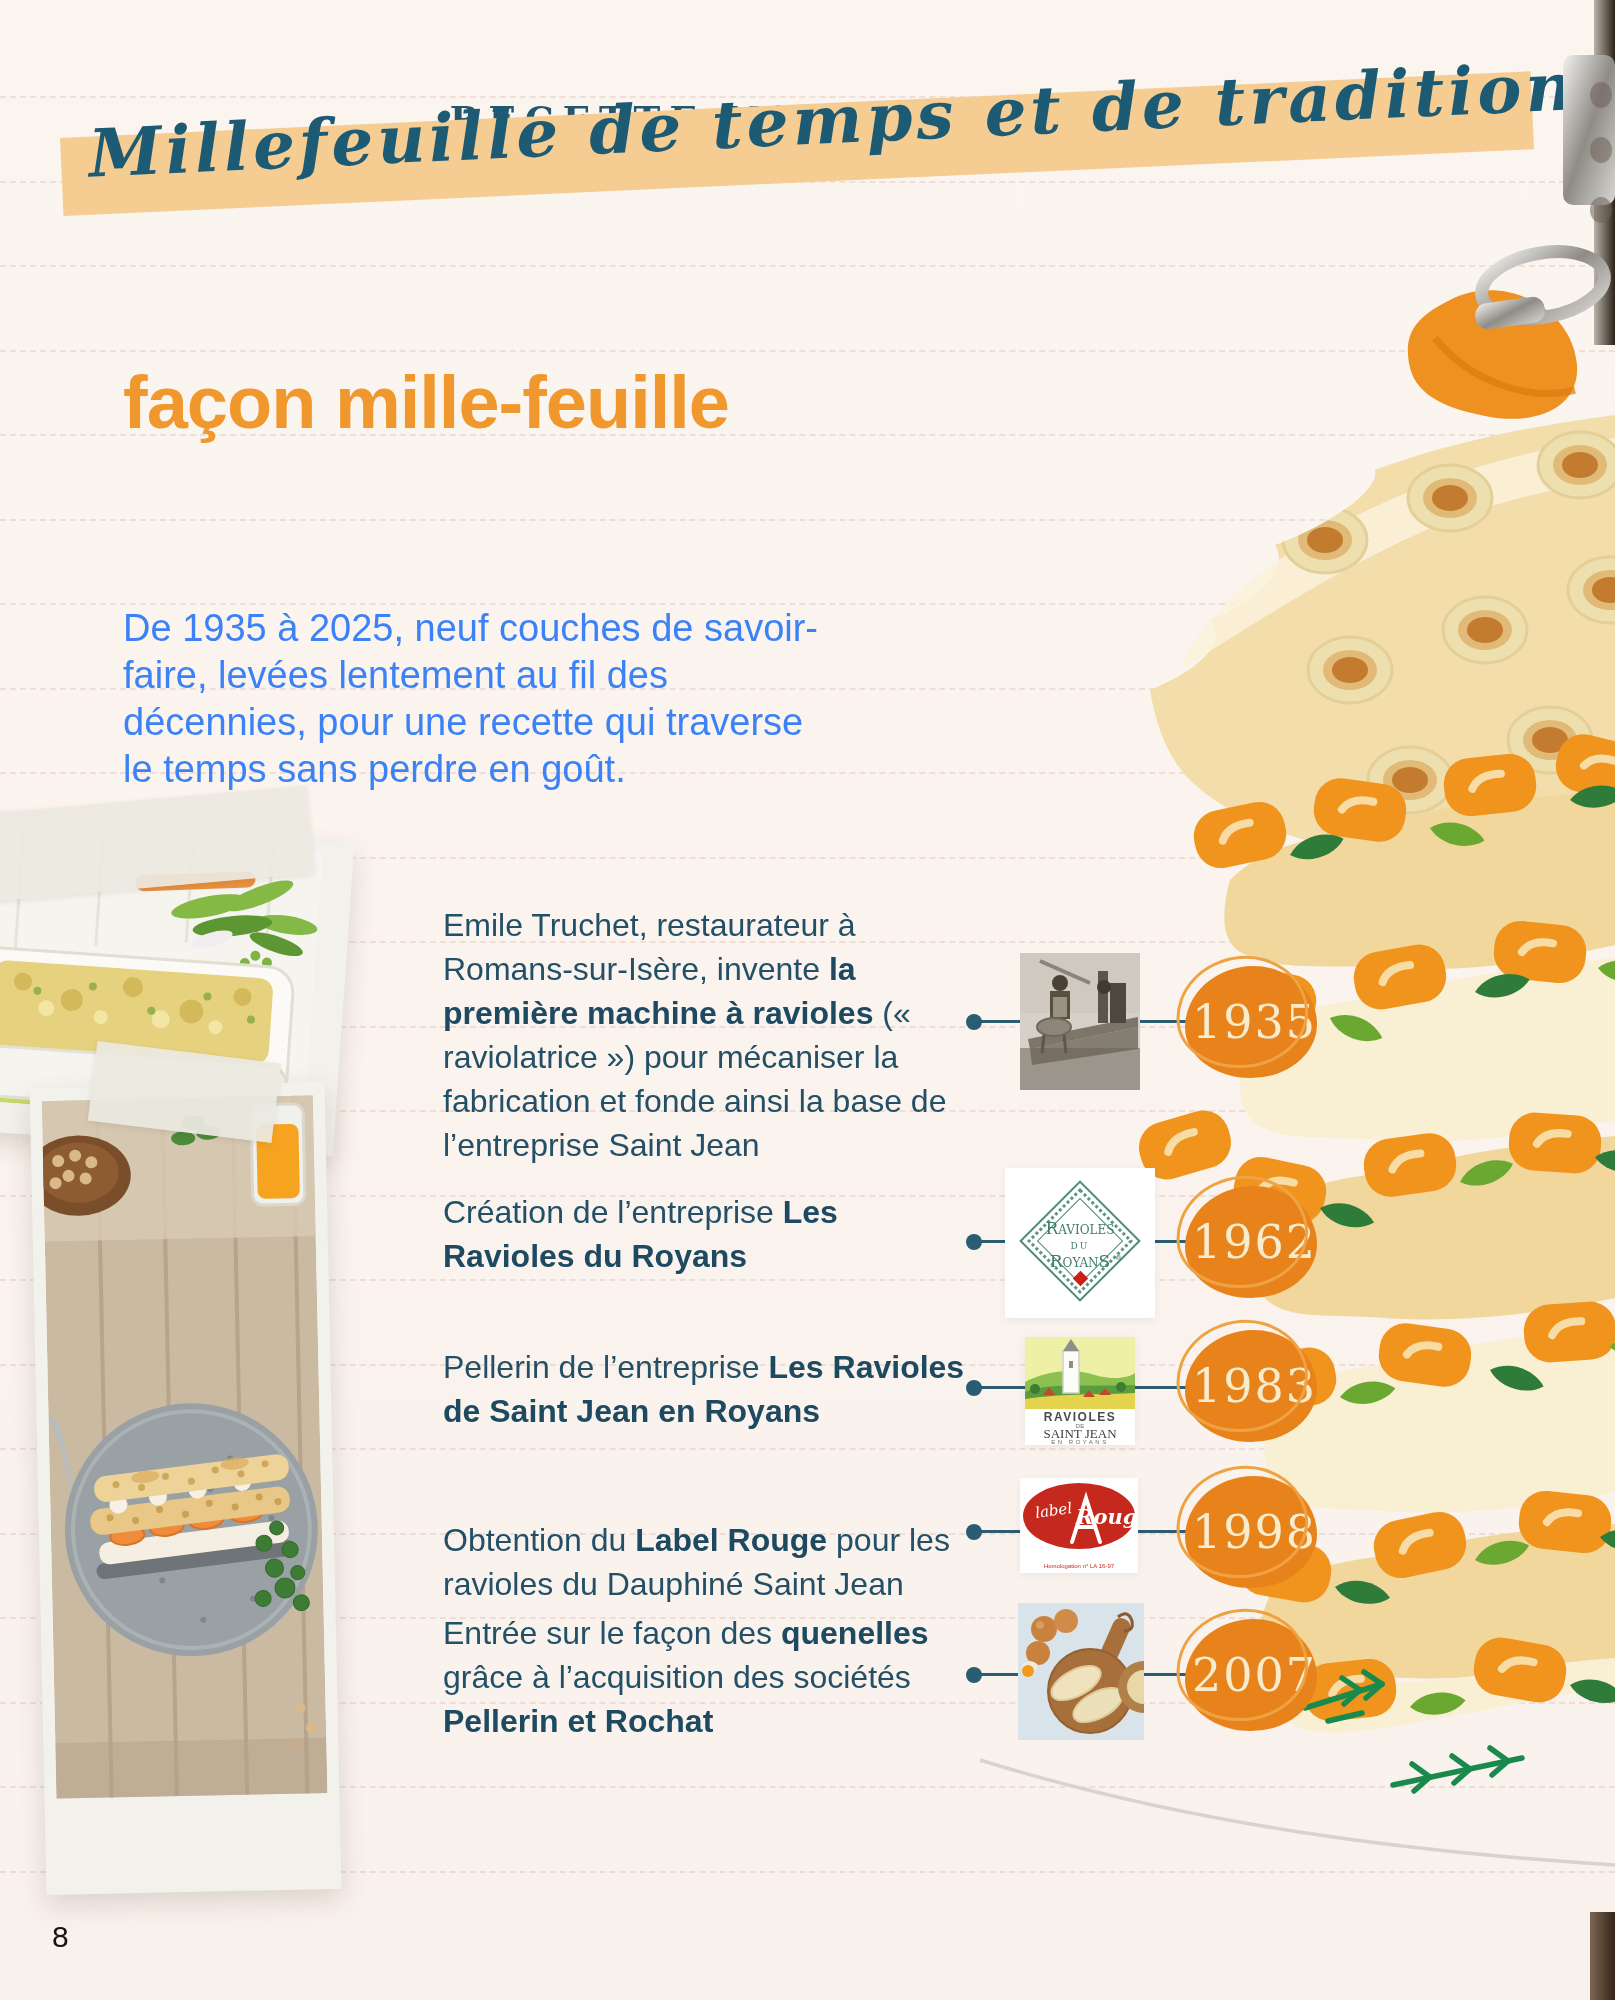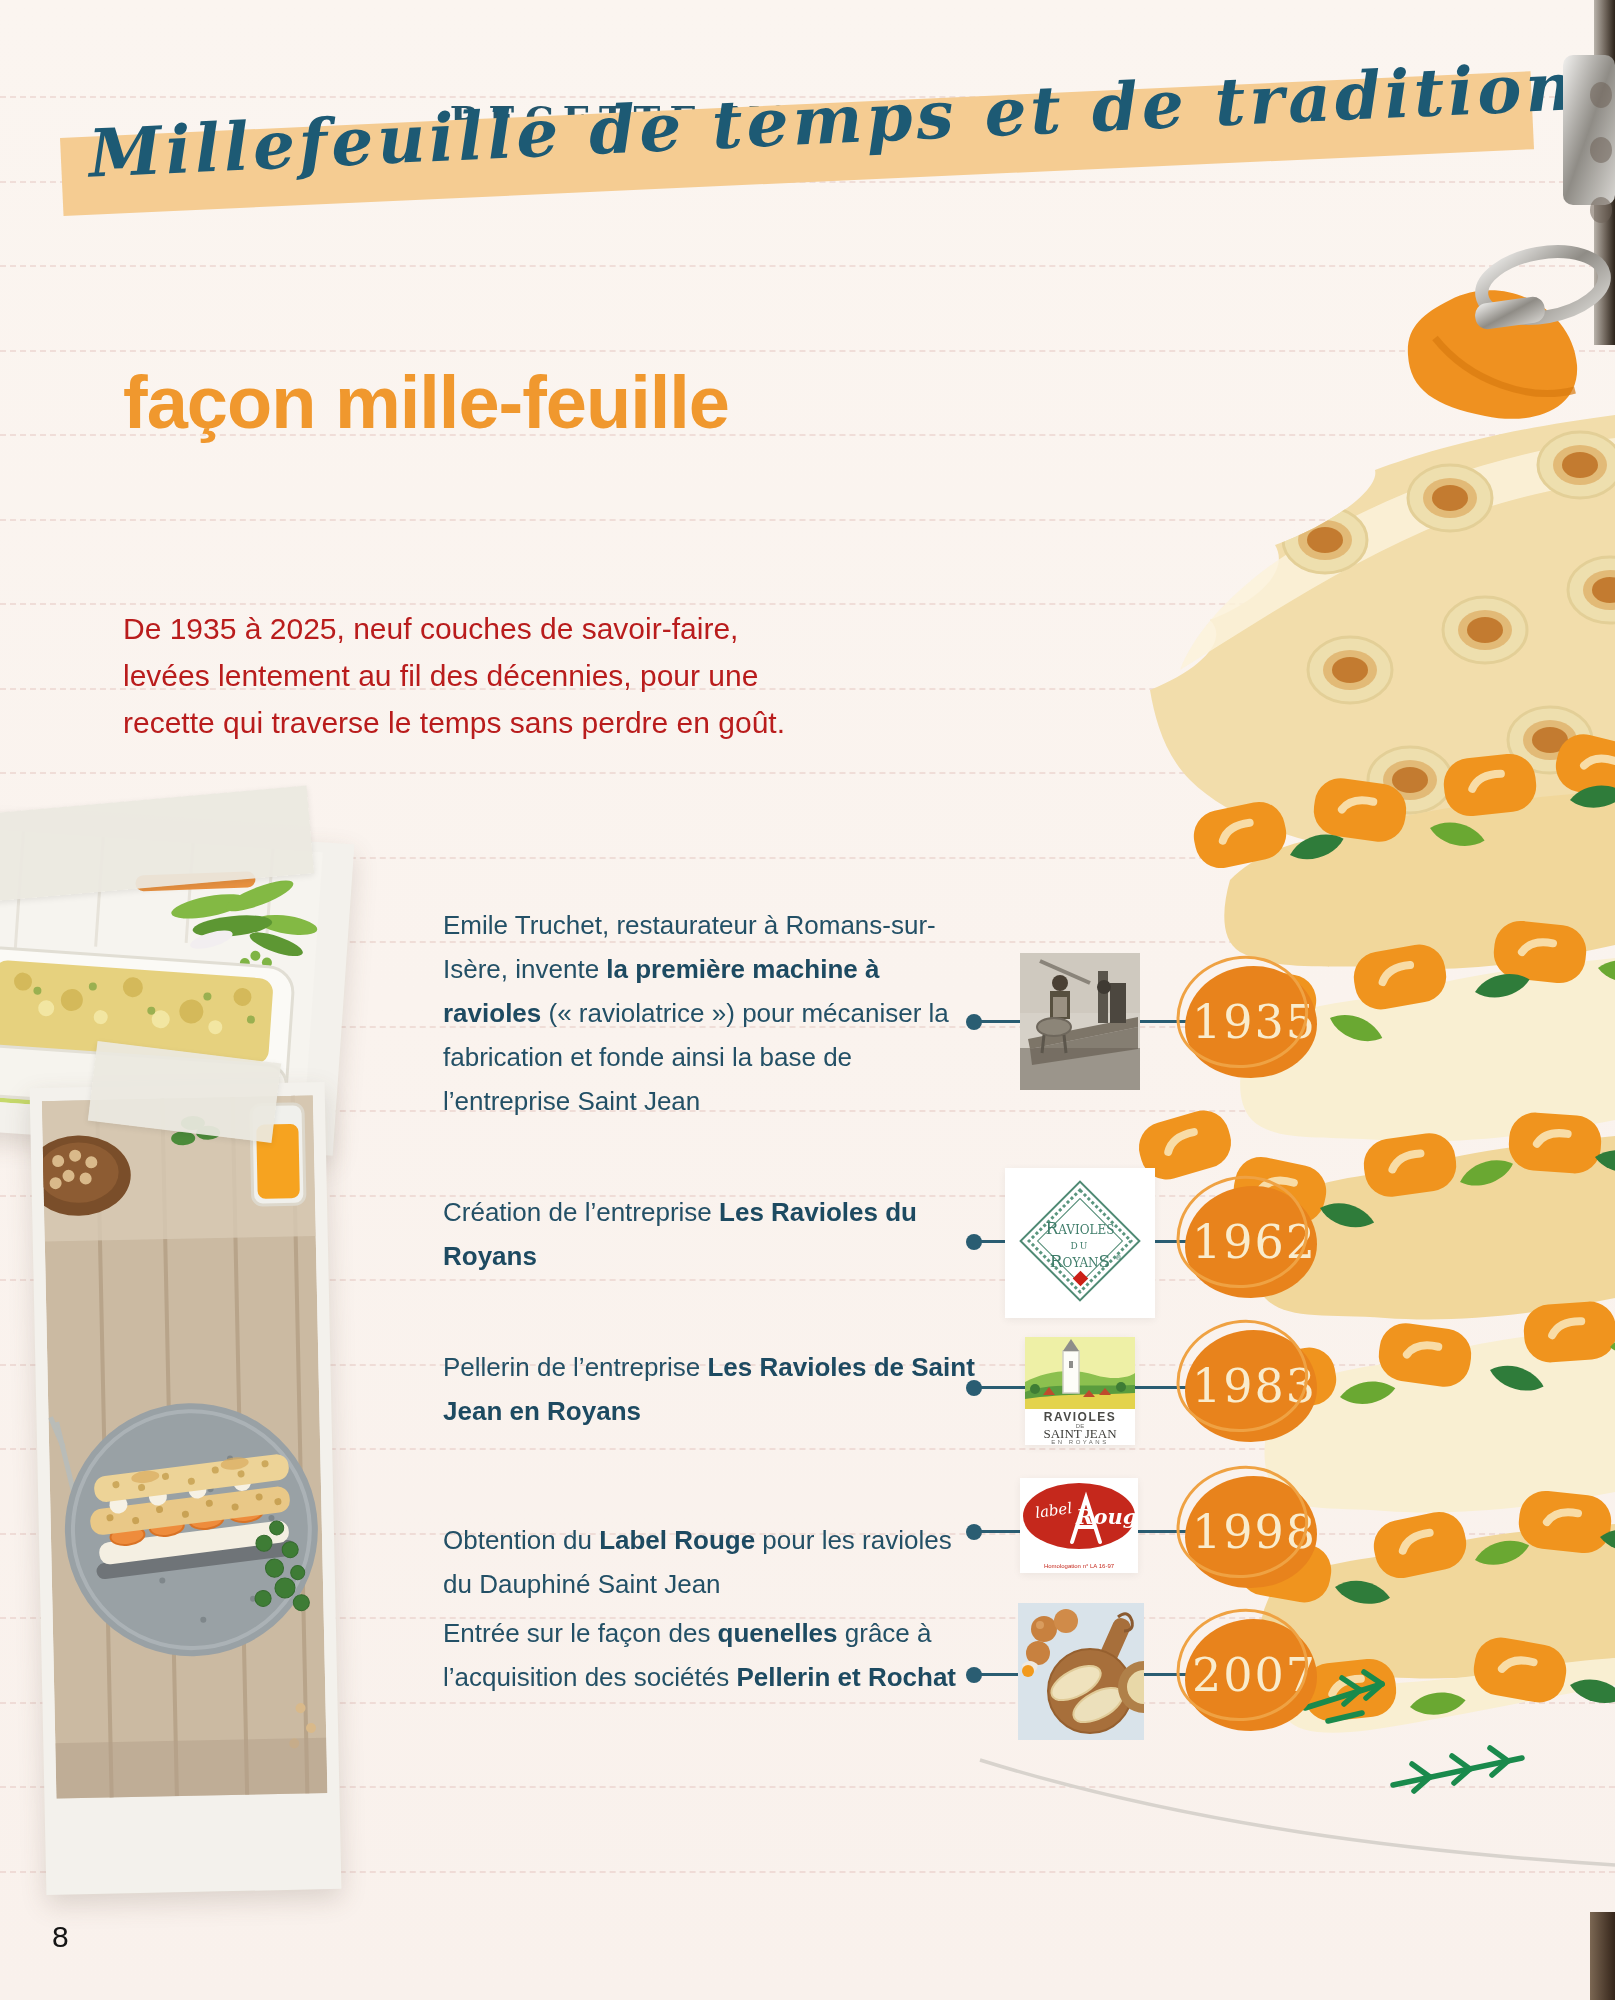--- a/index.html
+++ b/index.html
@@ -25,29 +25,29 @@
     position:absolute;left:28px;top:-22px;white-space:nowrap;
     font-family:"DejaVu Serif",serif;font-style:italic;font-weight:600;
     font-size:66px;letter-spacing:4px;color:#1d5a74;
   }
   .heading{
     left:123px;top:352px;z-index:2;
     font-size:74px;line-height:101px;font-weight:bold;color:#f0982e;letter-spacing:-1px;
   }
   .intro{
     left:123px;top:605px;width:700px;z-index:2;
-    font-size:30px;line-height:47px;color:#b91c1c;
+    font-size:38px;line-height:47px;color:#3b82f6;
   }
   
   .polaroid{background:#f3f1ec;box-shadow:0 10px 26px rgba(90,70,55,.18);z-index:5;}
   .polaroid svg{display:block;}
   .tape{background:rgba(235,232,224,.93);box-shadow:0 2px 6px rgba(0,0,0,.08);z-index:6;}
   
   #timeline{position:absolute;inset:0;z-index:4;}
-  .t-text{position:absolute;left:443px;width:535px;font-size:26px;line-height:44px;color:#235066;}
+  .t-text{position:absolute;left:443px;width:535px;font-size:32px;line-height:44px;color:#235066;}
   .t-text b{font-weight:bold;color:#1d4a61;}
   .t-dot{position:absolute;width:16px;height:16px;border-radius:50%;background:#2a5d72;z-index:1;}
   .t-line{position:absolute;height:3px;background:#2a5d72;z-index:1;}
   .media{position:absolute;z-index:2;overflow:hidden;}
   .media.white{background:#fff;box-shadow:0 2px 8px rgba(0,0,0,.06);}
   .year{
     position:absolute;width:132px;height:112px;z-index:3;
     background:#e8831c;border-radius:52% 48% 50% 50% / 55% 52% 48% 45%;
     display:flex;align-items:center;justify-content:flex-end;
     font-family:"DejaVu Serif",serif;font-size:46px;letter-spacing:2px;color:#f9eccd;

